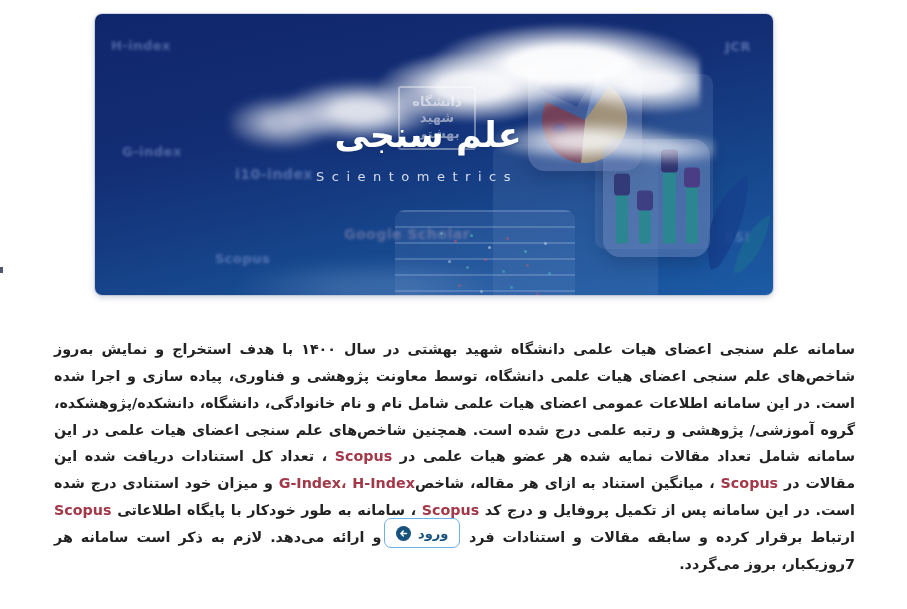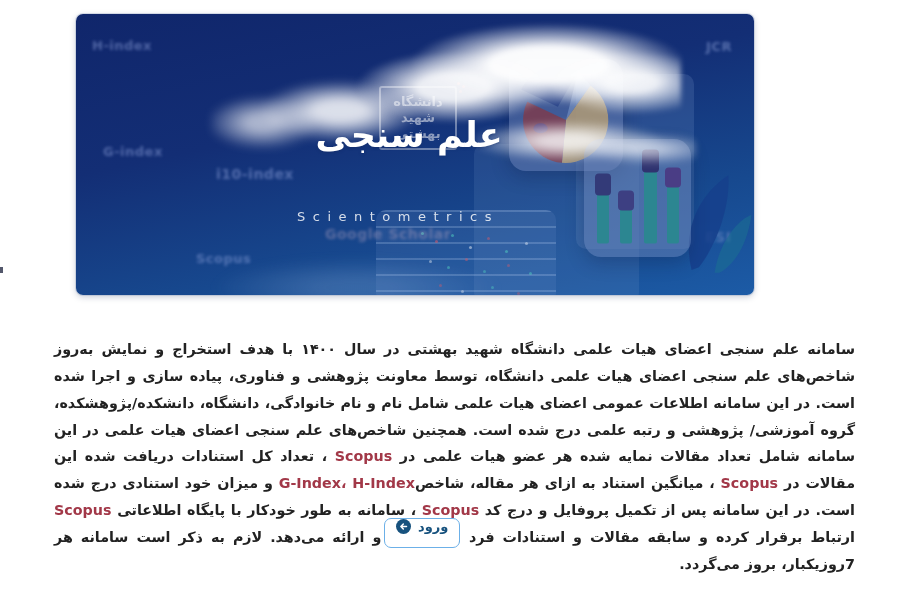--- a/index.html
+++ b/index.html
@@ -12,21 +12,21 @@
     --bar-teal:#2c8691;
   }
   *{box-sizing:border-box;}
   html,body{margin:0;padding:0;}
   body{
     width:907px;height:609px;background:#ffffff;position:relative;overflow:hidden;
     font-family:"DejaVu Sans",sans-serif;
   }
   
   .banner{
-    position:absolute;left:76px;top:14px;width:678px;height:281px;border-radius:7px;overflow:hidden;
+    position:absolute;left:95px;top:14px;width:678px;height:281px;border-radius:7px;overflow:hidden;
     background:linear-gradient(168deg,#10266b 0%,#132e75 38%,#17498f 72%,#1c5ba6 100%);
     box-shadow:0 0 0 1px rgba(120,140,180,.25),0 2px 6px rgba(30,50,90,.25);
   }
   .banner *{position:absolute;}
   .panel{border-radius:10px;background:rgba(125,155,205,.20);z-index:1;}
   .panel-a{left:500px;top:60px;width:118px;height:175px;}
   .panel-b{left:398px;top:130px;width:165px;height:158px;background:rgba(125,160,210,.15);}
   .panel-c{left:300px;top:196px;width:180px;height:92px;background:rgba(135,165,215,.13);
     background-image:repeating-linear-gradient(to bottom,rgba(200,220,250,.22) 0 2px,transparent 2px 16px);}
   .leaves{left:588px;top:148px;width:92px;height:115px;z-index:2;}
@@ -74,33 +74,33 @@
   .wm-gs{left:249px;top:212px;font-size:14px;color:rgba(175,160,190,.45);}
   .wm-sc{left:120px;top:237px;}
   .wm-jcr{left:630px;top:25px;color:rgba(140,160,215,.55);}
   .wm-esi{left:629px;top:215px;font-size:14px;color:rgba(150,165,215,.42);}
   .banner-title{
     left:208px;top:101px;width:250px;text-align:center;direction:rtl;z-index:8;
     font-size:35px;font-weight:700;color:#fff;text-shadow:0 1px 3px rgba(20,40,90,.4);white-space:nowrap;
   }
   .banner-subtitle{
     left:221px;top:155px;width:300px;z-index:8;font-size:13px;letter-spacing:7.5px;
-    color:rgba(255,255,255,.82);white-space:nowrap;margin-top:40px;
+    color:rgba(255,255,255,.82);white-space:nowrap;
   }
   
   .intro{
     position:absolute;top:322px;right:52px;width:801px;direction:rtl;text-align:justify;
     font-size:14.3px;line-height:26.8px;color:#222;font-weight:bold;
   }
   .intro .hl{color:var(--highlight);}
   
   .login-btn{
     position:absolute;left:384px;top:518px;height:30px;min-width:66px;padding:0 11px;
     background:#fff;border:1.6px solid var(--btn-border);border-radius:7px;
-    display:flex;align-items:flex-start;justify-content:center;gap:7px;direction:rtl;
+    display:flex;align-items:center;justify-content:center;gap:7px;direction:rtl;
     color:var(--btn-text);font-weight:700;font-size:13px;cursor:pointer;font-family:"DejaVu Sans",sans-serif;
   }
   .login-btn svg{display:block;}
   .edge-artifact{position:absolute;left:0;top:267px;width:3px;height:6px;background:rgba(40,45,70,.8);}
 </style>
 </head>
 <body>
 
 <div class="banner">
   <div class="haze-bottom"></div>

